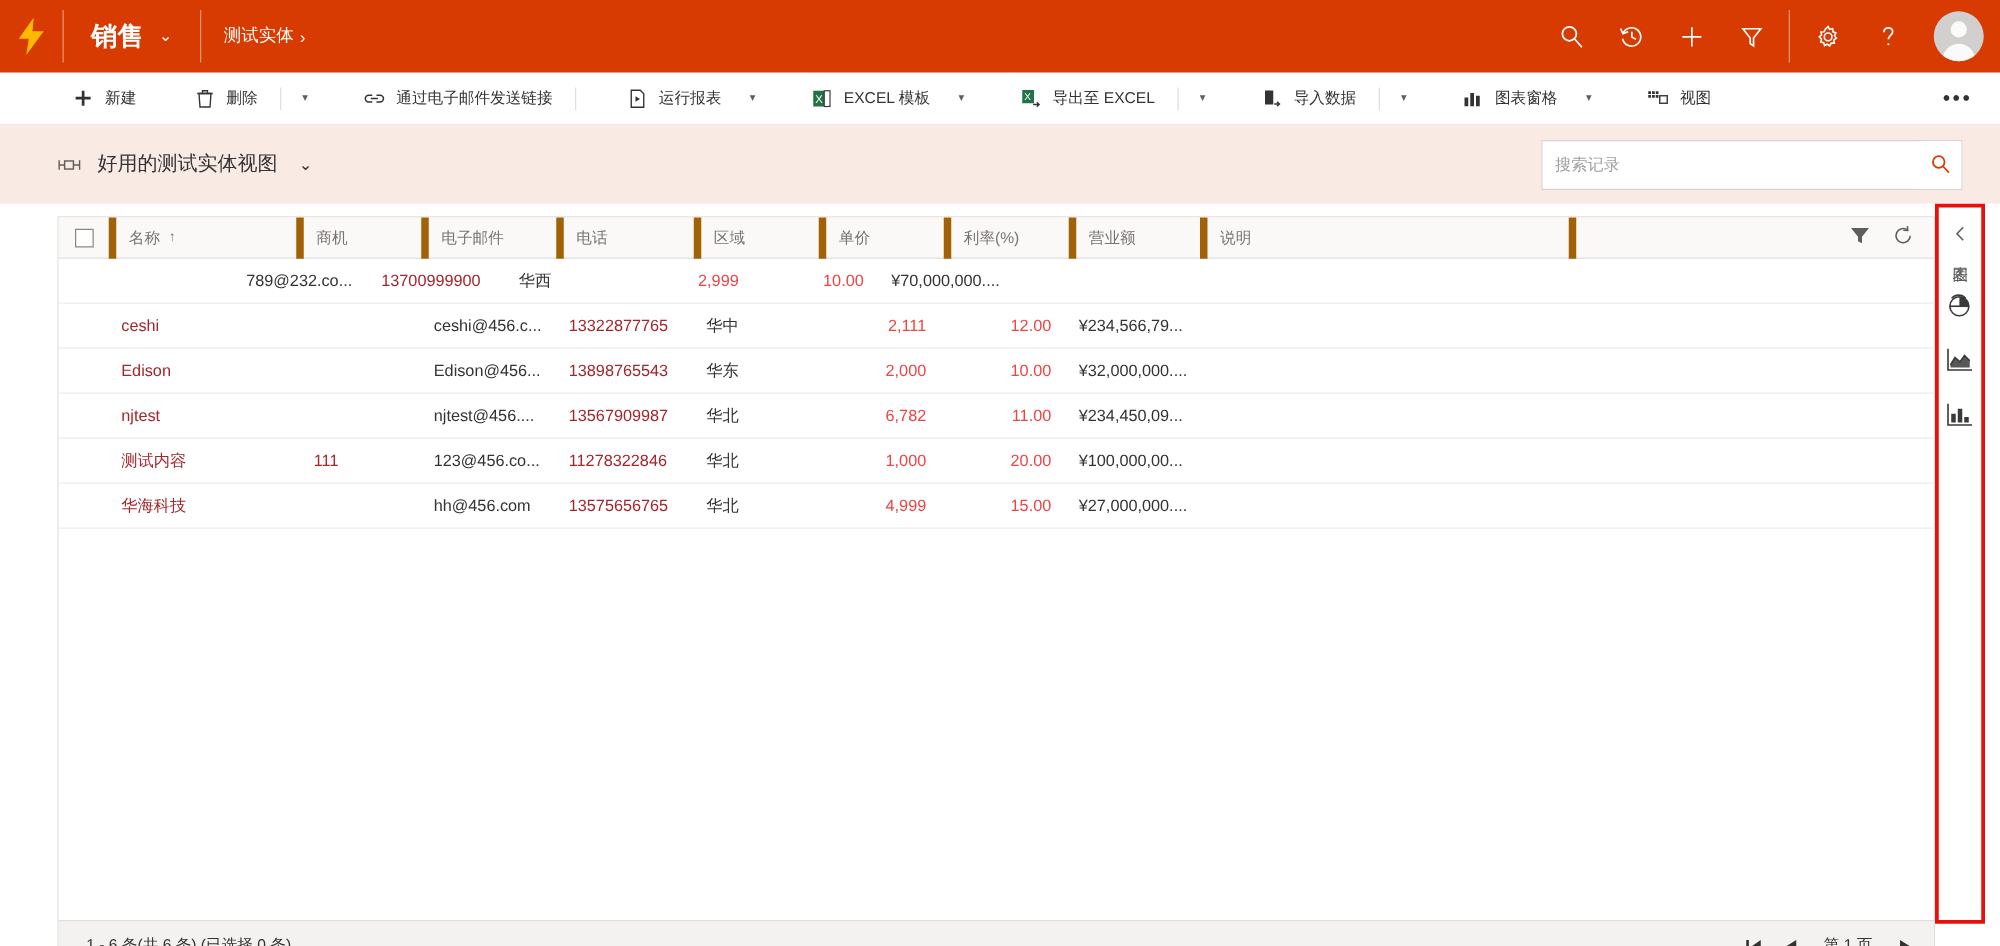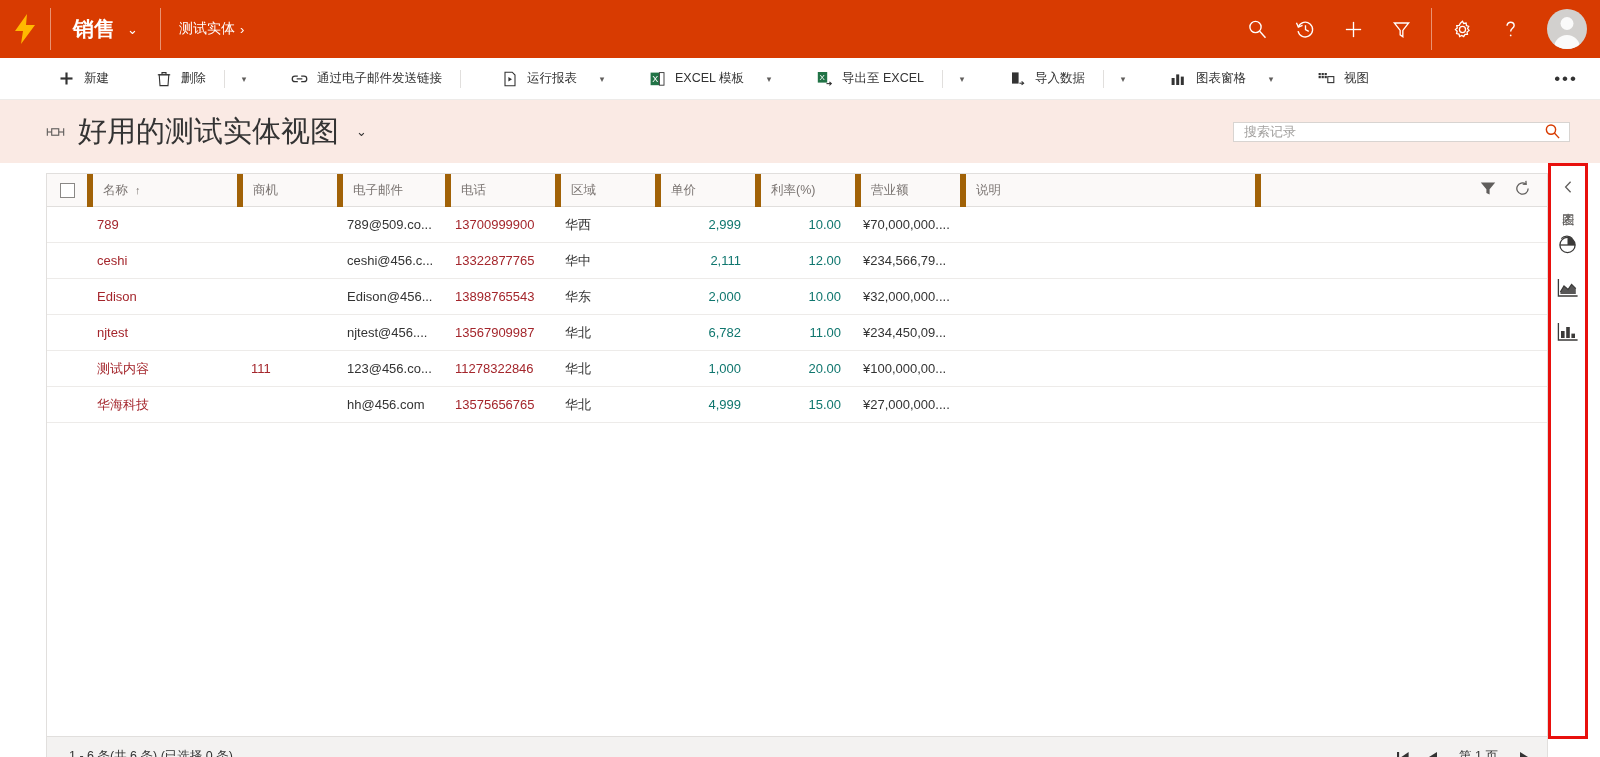--- a/index.html
+++ b/index.html
@@ -80,25 +80,25 @@
     font-size: 17px; color:#333; display:flex; align-items:center; height:42px;
   }
 
   
   .viewstrip {
     background: #faeae4; height: 63px; display:flex; align-items:center;
     padding: 0 30px 0 46px;
   }
   .view-title-wrap { display:flex; align-items:center; gap: 13px; }
   .view-pin { color:#605e5c; display:flex; align-items:center; }
-  .view-title { font-size: 29px; color: #333333; font-weight: 400; }
+  .view-title { font-size: 16px; color: #333333; font-weight: 400; }
   .view-caret { font-size: 13px; color:#333; margin-left: 4px; }
   .search-wrap {
     margin-left: auto; display:flex; align-items:center;
-    background: #ffffff; border: 1px solid #d8d4d1; height: 20px; width: 337px;
+    background: #ffffff; border: 1px solid #d8d4d1; height: 40px; width: 337px;
   }
   .search-input {
     flex: 1; border: 0; outline: 0; height: 100%;
     padding: 0 10px; font-size: 13px; color: #333;
     font-family: "Liberation Sans", sans-serif; background: transparent;
   }
   .search-input::placeholder { color: #a19f9d; }
   .search-btn {
     width: 34px; height: 100%; display:flex; align-items:center; justify-content:center;
     background:#fff; border:0; color:#d83b01; cursor:pointer;
@@ -134,21 +134,21 @@
   .grid-body { flex: 1; overflow: hidden; background:#fff; }
   .grow {
     height: 36px; display:flex; align-items:center;
     border-bottom: 1px solid #edebe9; font-size: 13px; color: #333;
   }
   .gcell {
     height: 36px; display:flex; align-items:center; padding-left: 10px;
     overflow:hidden; white-space:nowrap;
   }
   .gcell.chk { width: 40px; padding-left:0; }
-  .gcell.num { justify-content: flex-end; padding-right: 14px; color:#0f766e; }
+  .gcell.num { justify-content: flex-end; padding-right: 14px; color:#ef4444; }
   .link { color: #a4262c; }
 
   .grid-foot {
     height: 40px; background: #f3f2f1; border-top: 1px solid #e1dfdd;
     display:flex; align-items:center; padding: 0 16px 0 22px;
     font-size: 12.5px; color: #333;
   }
   .pager { margin-left: auto; display:flex; align-items:center; gap: 16px; color:#333; }
   .pager .pg-label { font-size: 12.5px; padding: 0 4px; }
   .pg-btn { display:flex; align-items:center; justify-content:center; color:#333; }
@@ -439,23 +439,22 @@
             <path d="M15 9 A6 6 0 1 1 12.6 4.2"></path>
               <polyline points="12.6,0.9 12.9,4.6 9.2,4.4"></polyline>
           </svg>
         </span>
       </div>
     </div>
 
     <div class="grid-body">
       <div class="grow">
         <div class="gcell chk"></div>
-        <div class="gcell link" style="width:150px">789</div>
         <div class="gcell link" style="width:100px"></div>
-        <div class="gcell" style="width:108px">789@509.co...</div>
+        <div class="gcell" style="width:108px">789@232.co...</div>
         <div class="gcell link" style="width:110px">13700999900</div>
         <div class="gcell" style="width:100px">华西</div>
         <div class="gcell num" style="width:100px">2,999</div>
         <div class="gcell num" style="width:100px">10.00</div>
         <div class="gcell" style="width:105px;padding-left:8px">¥70,000,000....</div>
         <div class="gcell" style="width:295px"></div>
       </div>
       <div class="grow">
         <div class="gcell chk"></div>
         <div class="gcell link" style="width:150px">ceshi</div>

